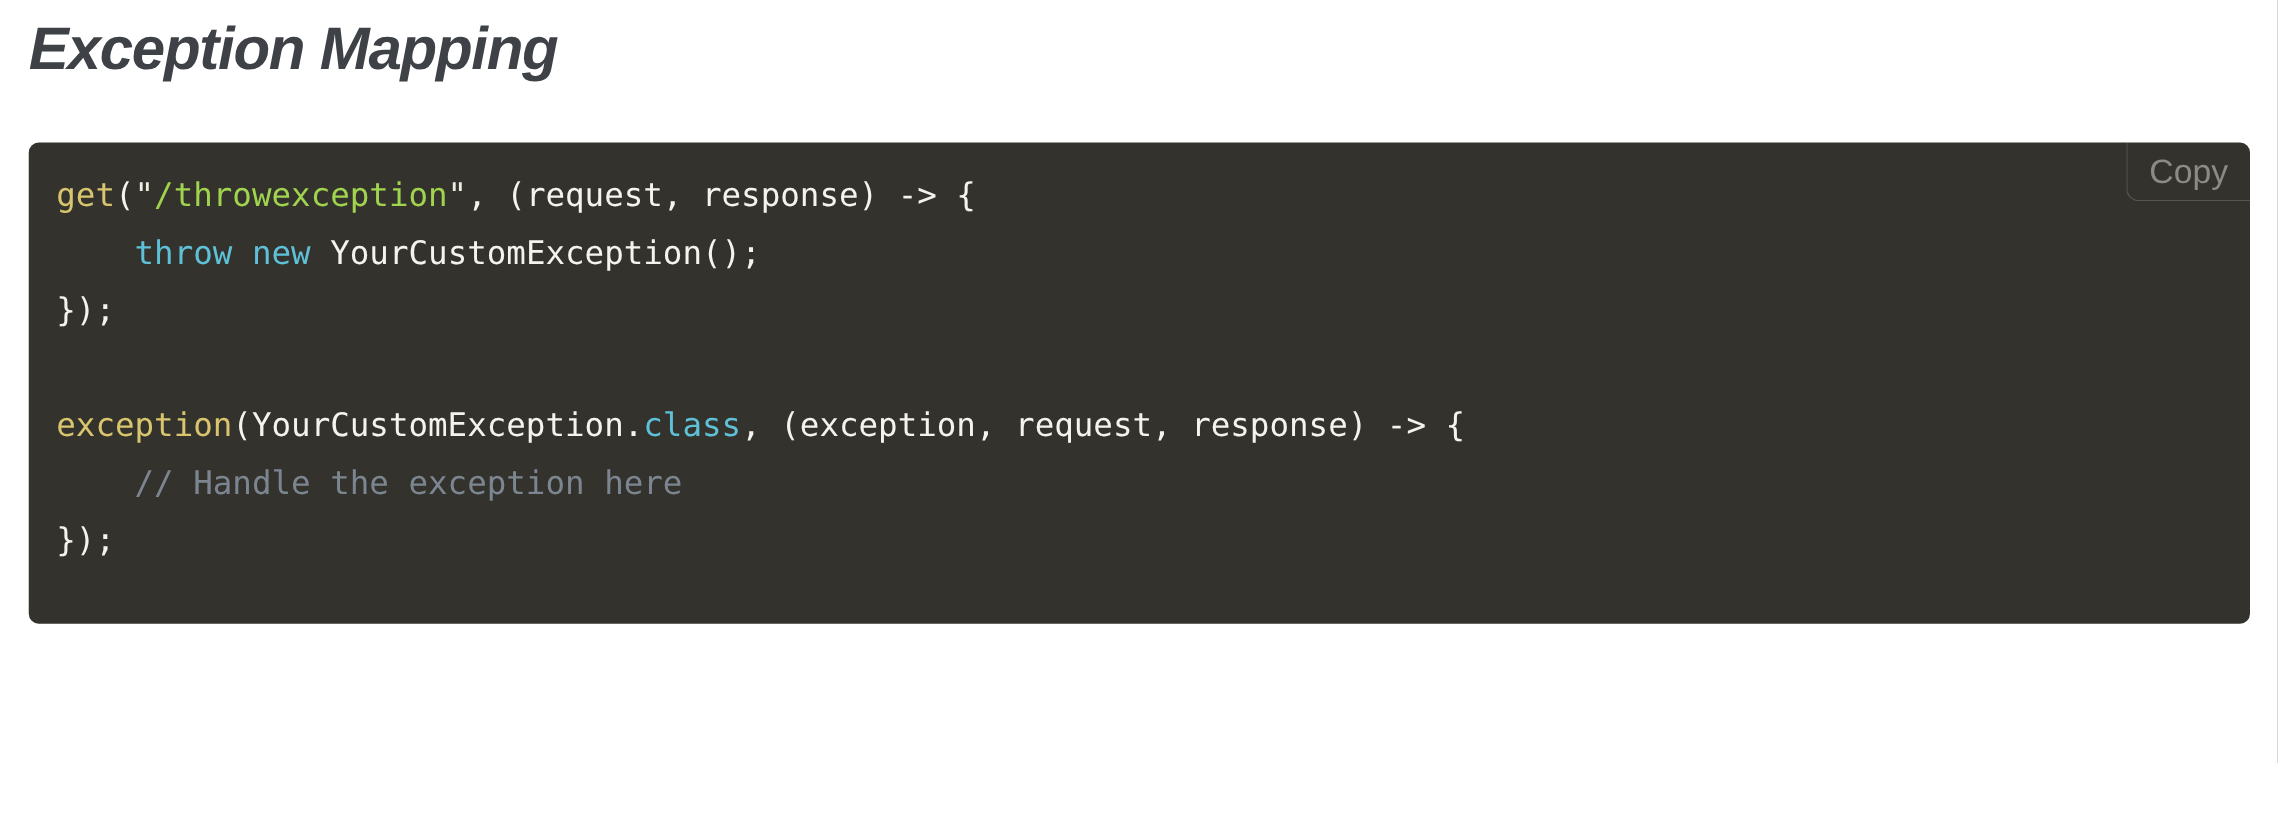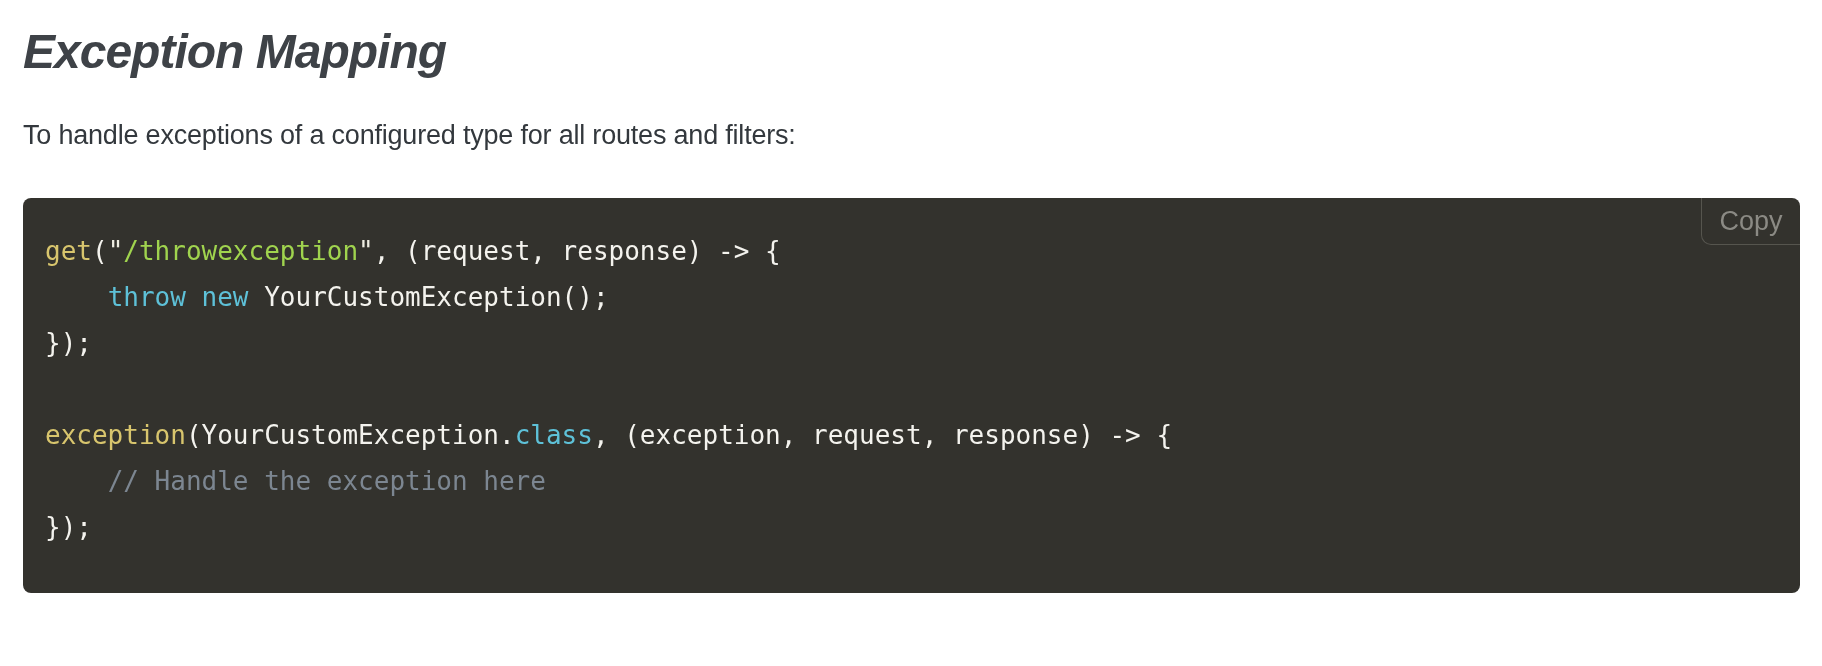--- a/index.html
+++ b/index.html
@@ -13,21 +13,21 @@
     width: 1822px;
     height: 666px;
     background: #ffffff;
     overflow: hidden;
   }
   .content {
     padding: 0 21px 0 23px;
   }
   .page-title {
     margin: 0;
-    padding-top: 24px;
+    padding-top: 12px;
     font-size: 48px;
     line-height: 56px;
     font-style: italic;
     font-weight: 700;
     letter-spacing: -1px;
     color: #3e4247;
   }
   .intro-text {
     margin: 38px 0 0 0;
     font-size: 27px;
@@ -35,21 +35,21 @@
     letter-spacing: -0.2px;
     color: #33383d;
   }
   .code-block {
     position: relative;
     margin-top: 46px;
     width: 1777px;
     box-sizing: border-box;
     background: var(--c-background, #33322d);
     border-radius: 8px;
-    padding: 30px 22px 43px 22px;
+    padding: 20px 22px 43px 22px;
   }
   .code-pre {
     margin: 0;
     font-family: "DejaVu Sans Mono", monospace;
     font-size: 26px;
     line-height: 46px;
     color: var(--c-plain, #f4f3ee);
     white-space: pre;
   }
   .code-line { white-space: pre; min-height: 46px; }
@@ -79,19 +79,18 @@
     text-align: center;
     cursor: pointer;
   }
 </style>
 </head>
 <body>
 
 <div class="page">
   <div class="content">
     <h1 class="page-title">Exception Mapping</h1>
-    <p class="intro-text">To handle exceptions of a configured type for all routes and filters:</p>
     <div class="code-block">
       <button class="copy-btn">Copy</button>
       <pre class="code-pre"><div class="code-line"><span class="tok-function">get</span><span class="tok-plain">(</span><span class="tok-quote">"</span><span class="tok-string">/throwexception</span><span class="tok-quote">"</span><span class="tok-plain">, (request, response) -&gt; {</span></div><div class="code-line"><span class="tok-plain">    </span><span class="tok-keyword">throw</span><span class="tok-plain"> </span><span class="tok-keyword">new</span><span class="tok-plain"> YourCustomException();</span></div><div class="code-line"><span class="tok-plain">});</span></div><div class="code-line">&nbsp;</div><div class="code-line"><span class="tok-function">exception</span><span class="tok-plain">(YourCustomException.</span><span class="tok-keyword">class</span><span class="tok-plain">, (exception, request, response) -&gt; {</span></div><div class="code-line"><span class="tok-plain">    </span><span class="tok-comment">// Handle the exception here</span></div><div class="code-line"><span class="tok-plain">});</span></div></pre>
     </div>
   </div>
 </div>
 
 </body></html>

